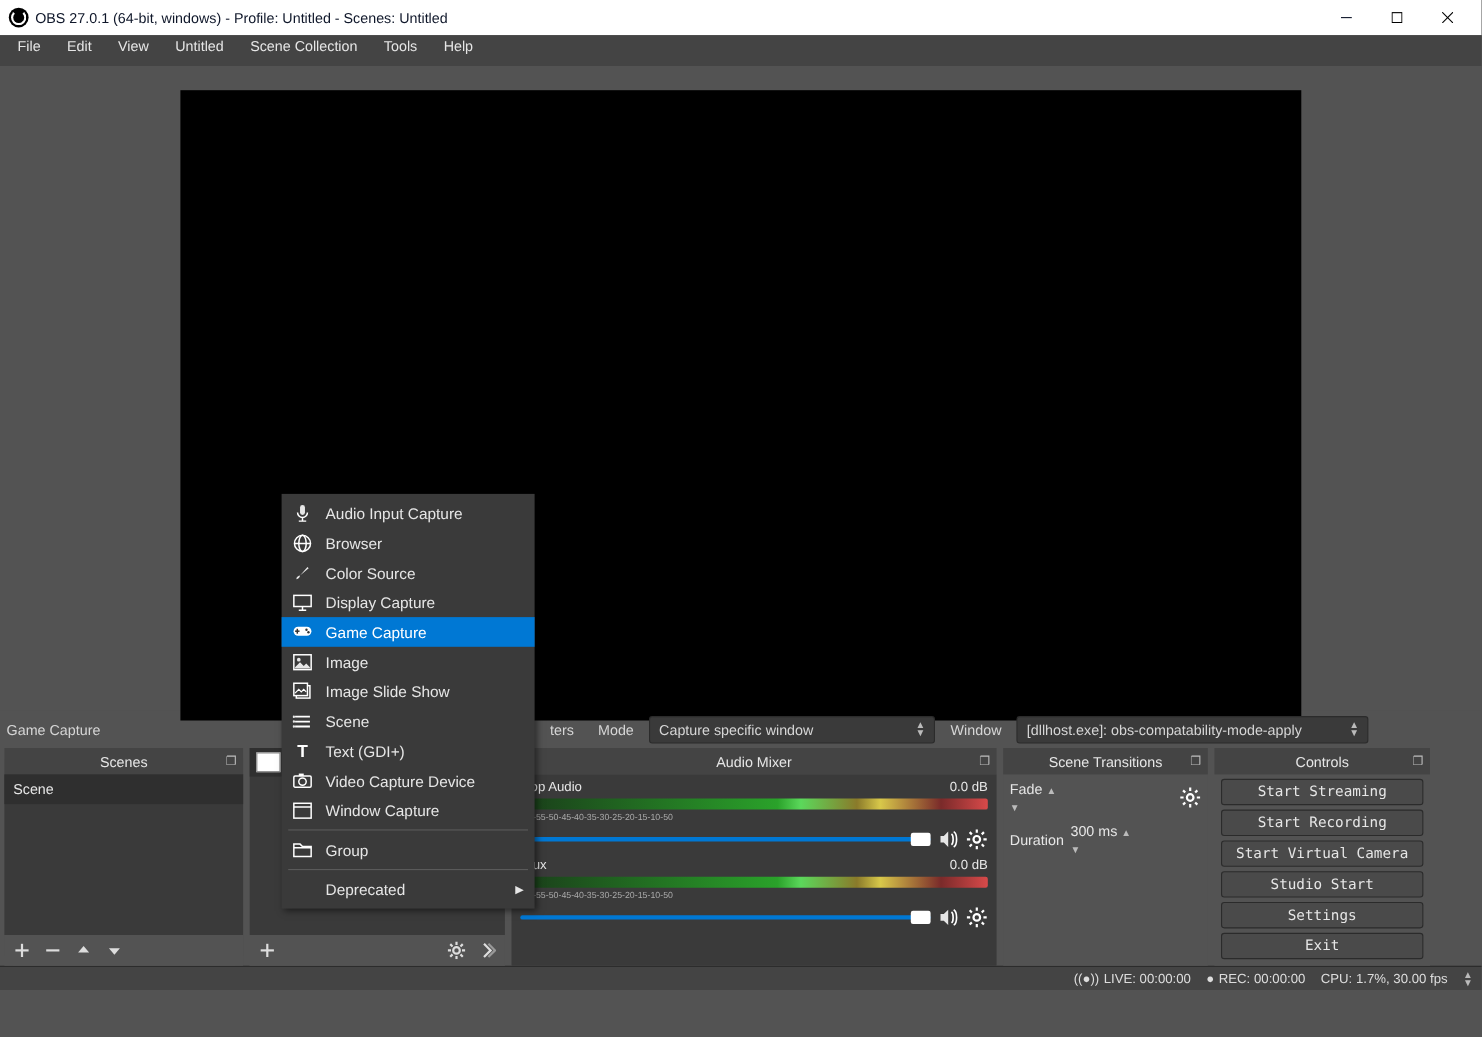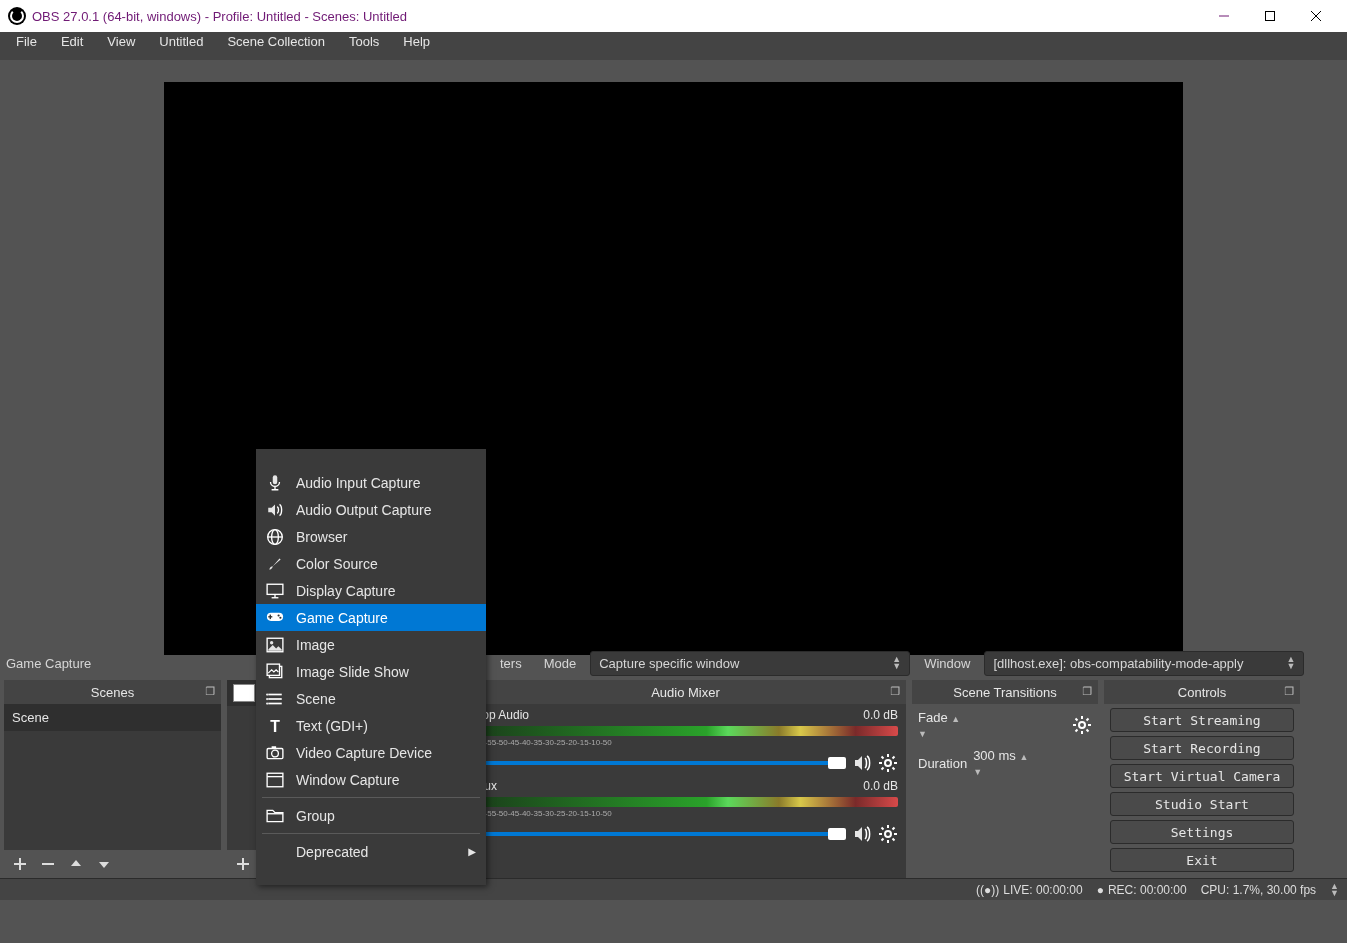--- a/index.html
+++ b/index.html
@@ -1,19 +1,19 @@
 <!DOCTYPE html>
 <html><head>
 <meta charset="utf-8">
 <style>
 * { margin: 0; padding: 0; box-sizing: border-box; font-family: "Segoe UI", Arial, sans-serif; user-select: none; }
 body { width: 1347px; height: 943px; background: #535353; color: #e6e6e6; overflow: hidden; font-size: 13px; }
 
 
-.titlebar { height: 32px; background: #ffffff; color: #701a75; display: flex; align-items: center; padding: 0 8px; }
+.titlebar { height: 32px; background: #ffffff; color: #0f172a; display: flex; align-items: center; padding: 0 8px; }
 .titlebar .logo { width: 18px; height: 18px; border-radius: 50%; background: #000; margin-right: 6px; display: flex; align-items: center; justify-content: center; }
 .titlebar .logo::after { content: ""; width: 10px; height: 10px; border: 2px solid #fff; border-radius: 50%; border-top-color: transparent; }
 .titlebar .title { flex: 1; font-size: 13px; }
 .titlebar .winctrls { display: flex; }
 .titlebar .winctrl { width: 46px; height: 32px; display: flex; align-items: center; justify-content: center; font-size: 12px; }
 .titlebar .winctrl svg { width: 10px; height: 10px; }
 
 
 .menubar { height: 28px; background: #444; display: flex; align-items: center; padding: 0 4px; }
 .menubar span { padding: 0 12px; height: 36px; line-height: 28px; font-size: 13px; cursor: default; }
@@ -22,21 +22,21 @@
 .preview-area { height: 586px; background: #535353; display: flex; justify-content: center; align-items: flex-start; padding-top: 22px; }
 .preview-canvas { width: 1019px; height: 573px; background: #000; }
 
 
 .src-toolbar { height: 34px; background: #535353; display: flex; align-items: center; padding: 4px 6px; gap: 8px; color: #d6d6d6; font-family: "Consolas", monospace; font-size: 13px; }
 .src-toolbar .lbl { width: 250px; }
 .src-toolbar .spacer { flex: 0 0 220px; }
 .src-toolbar .filters { padding: 4px 8px; }
 .src-toolbar .modelbl { padding: 4px 6px; }
 .src-toolbar .combo { background: #3a3a3a; border: 1px solid #2b2b2b; padding: 4px 8px; border-radius: 3px; display: flex; align-items: center; gap: 6px; }
-.src-toolbar .combo.mode { width: 320px; justify-content: space-between; }
+.src-toolbar .combo.mode { width: 260px; justify-content: space-between; }
 .src-toolbar .combo.win { width: 320px; justify-content: space-between; }
 .spin { font-size: 9px; line-height: 7px; color: #bbb; }
 
 
 .docks { height: 198px; display: flex; gap: 6px; padding: 0 4px; }
 .dock { background: #535353; display: flex; flex-direction: column; }
 .dock-header { height: 24px; background: #444; display: flex; align-items: center; justify-content: center; position: relative; font-size: 13px; }
 .dock-header .popout { position: absolute; right: 6px; top: 5px; font-size: 11px; color: #bbb; }
 .dock-body { flex: 1; background: #3a3a3a; position: relative; }
 
@@ -69,21 +69,21 @@
 .ctrl-dock { width: 196px; }
 .ctrl-body { padding: 4px 6px; display: flex; flex-direction: column; gap: 4px; }
 .ctrl-btn { height: 24px; background: #4a4a4a; border: 1px solid #2b2b2b; border-radius: 3px; display: flex; align-items: center; justify-content: center; font-family: Consolas, monospace; font-size: 13px; }
 
 
 .statusbar { height: 22px; background: #444; display: flex; align-items: center; justify-content: flex-end; padding: 0 8px; gap: 14px; color: #ddd; font-family: Consolas, monospace; font-size: 12px; border-top: 1px solid #2b2b2b; }
 .statusbar .sep { flex: 1; }
 .sb-item { display: flex; align-items: center; gap: 4px; }
 
 
-.ctxmenu { position: absolute; left: 256px; top: 449px; width: 230px; background: #3a3a3a; box-shadow: 2px 2px 6px rgba(0,0,0,.5); z-index: 100; padding: 20px 0; }
+.ctxmenu { position: absolute; left: 256px; top: 449px; width: 230px; background: #3a3a3a; box-shadow: 2px 2px 6px rgba(0,0,0,.5); z-index: 100; padding: 4px 0; }
 .ctx-item { height: 27px; display: flex; align-items: center; padding: 0 10px; gap: 12px; font-size: 14px; }
 .ctx-item.hl { background: #0078d4; color: #fff; }
 .ctx-sep { height: 1px; background: #5a5a5a; margin: 4px 6px; }
 .ctx-item .ico { width: 18px; height: 18px; display: flex; align-items: center; justify-content: center; }
 .ctx-item .arrow { margin-left: auto; font-size: 10px; }
 
 svg { fill: currentColor; }
 </style>
 </head>
 <body>
@@ -364,29 +364,20 @@
         <svg viewBox="0 0 16 16">
           <rect x="6" y="1" width="4" height="8" rx="2"></rect>
           <path d="M4 7a4 4 0 008 0M8 11v3M5 14h6" fill="none" stroke="#fff" stroke-width="1.2"></path>
         </svg>
       </span>
       <span>Audio Input Capture</span>
     </div>
     <div class="ctx-item">
       <span class="ico">
         <svg viewBox="0 0 16 16">
-          <path d="M2 6h3l3-3v10l-3-3H2z"></path>
-          <path d="M10 5c1.5 1 1.5 5 0 6M12 3c2.5 1.5 2.5 8.5 0 10" fill="none" stroke="#fff" stroke-width="1.2"></path>
-        </svg>
-      </span>
-      <span>Audio Output Capture</span>
-    </div>
-    <div class="ctx-item">
-      <span class="ico">
-        <svg viewBox="0 0 16 16">
           <circle cx="8" cy="8" r="6.5" fill="none" stroke="#fff" stroke-width="1.2"></circle>
           <ellipse cx="8" cy="8" rx="3" ry="6.5" fill="none" stroke="#fff" stroke-width="1.2"></ellipse>
           <line x1="1.5" y1="8" x2="14.5" y2="8" stroke="#fff" stroke-width="1.2"></line>
         </svg>
       </span>
       <span>Browser</span>
     </div>
     <div class="ctx-item">
       <span class="ico">
         <svg viewBox="0 0 16 16">

